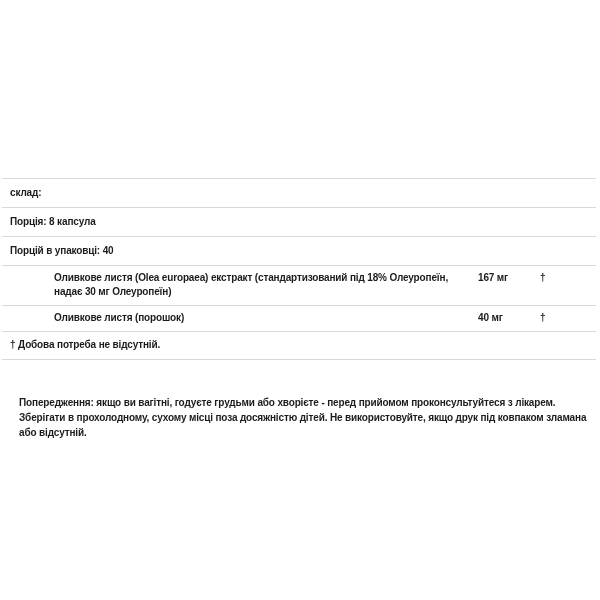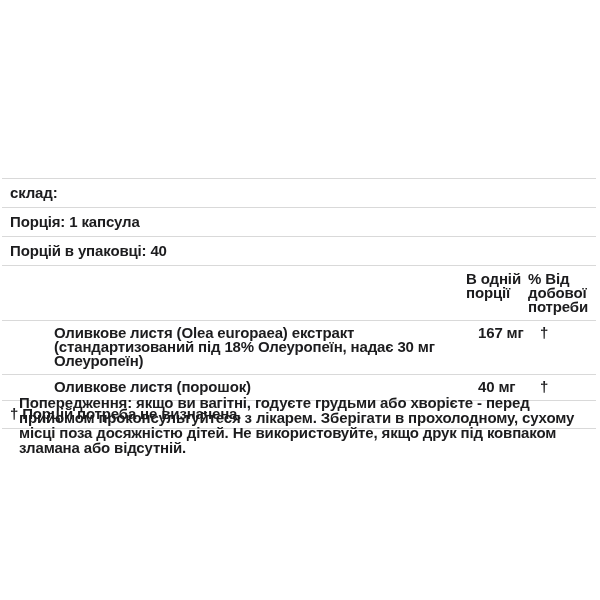--- a/index.html
+++ b/index.html
@@ -10,21 +10,21 @@
   *{box-sizing:border-box;}
   html,body{margin:0;padding:0;background:#fff;}
   .sheet{
     position:relative;
     width:600px;
     height:600px;
     background:var(--bg);
     font-family:"Liberation Sans", sans-serif;
     font-weight:700;
     color:var(--text);
-    font-size:15px;
+    font-size:10px;
     line-height:14px;
     letter-spacing:-0.15px;
     overflow:hidden;
   }
   .facts-table{
     position:absolute;
     top:178px;
     left:2px;
     width:594px;
     border-top:1px solid var(--divider);
@@ -56,47 +56,42 @@
 
 <div class="sheet">
 
   <div class="facts-table">
 
     <div class="trow">
       <span>склад:</span>
     </div>
 
     <div class="trow">
-      <span>Порція: 1 капсула</span>
+      <span>Порція: 8 капсула</span>
     </div>
 
     <div class="trow">
       <span>Порцій в упаковці: 40</span>
     </div>
 
-    <div class="trow grid header-row">
-      <div class="c1"></div>
-      <div class="c2">В одній порції</div>
-      <div class="c3">% Від добової потреби</div>
-    </div>
 
     <div class="trow grid">
       <div class="c1">Оливкове листя (Olea europaea) екстракт (стандартизований під 18% Олеуропеїн, надає 30 мг Олеуропеїн)</div>
       <div class="c2">167 мг</div>
       <div class="c3">†</div>
     </div>
 
     <div class="trow grid">
       <div class="c1">Оливкове листя (порошок)</div>
       <div class="c2">40 мг</div>
       <div class="c3">†</div>
     </div>
 
     <div class="trow footnote-row">
-      <span>† Порцій потреба не визначена.</span>
+      <span>† Добова потреба не відсутній.</span>
     </div>
 
   </div>
 
 
   <p class="below-block warning" style="position:absolute;margin:9px;">Попередження: якщо ви вагітні, годуєте грудьми або хворієте - перед прийомом проконсультуйтеся з лікарем. Зберігати в прохолодному, сухому місці поза досяжністю дітей. Не використовуйте, якщо друк під ковпаком зламана або відсутній.</p>
 
 </div>
 
 </body></html>

